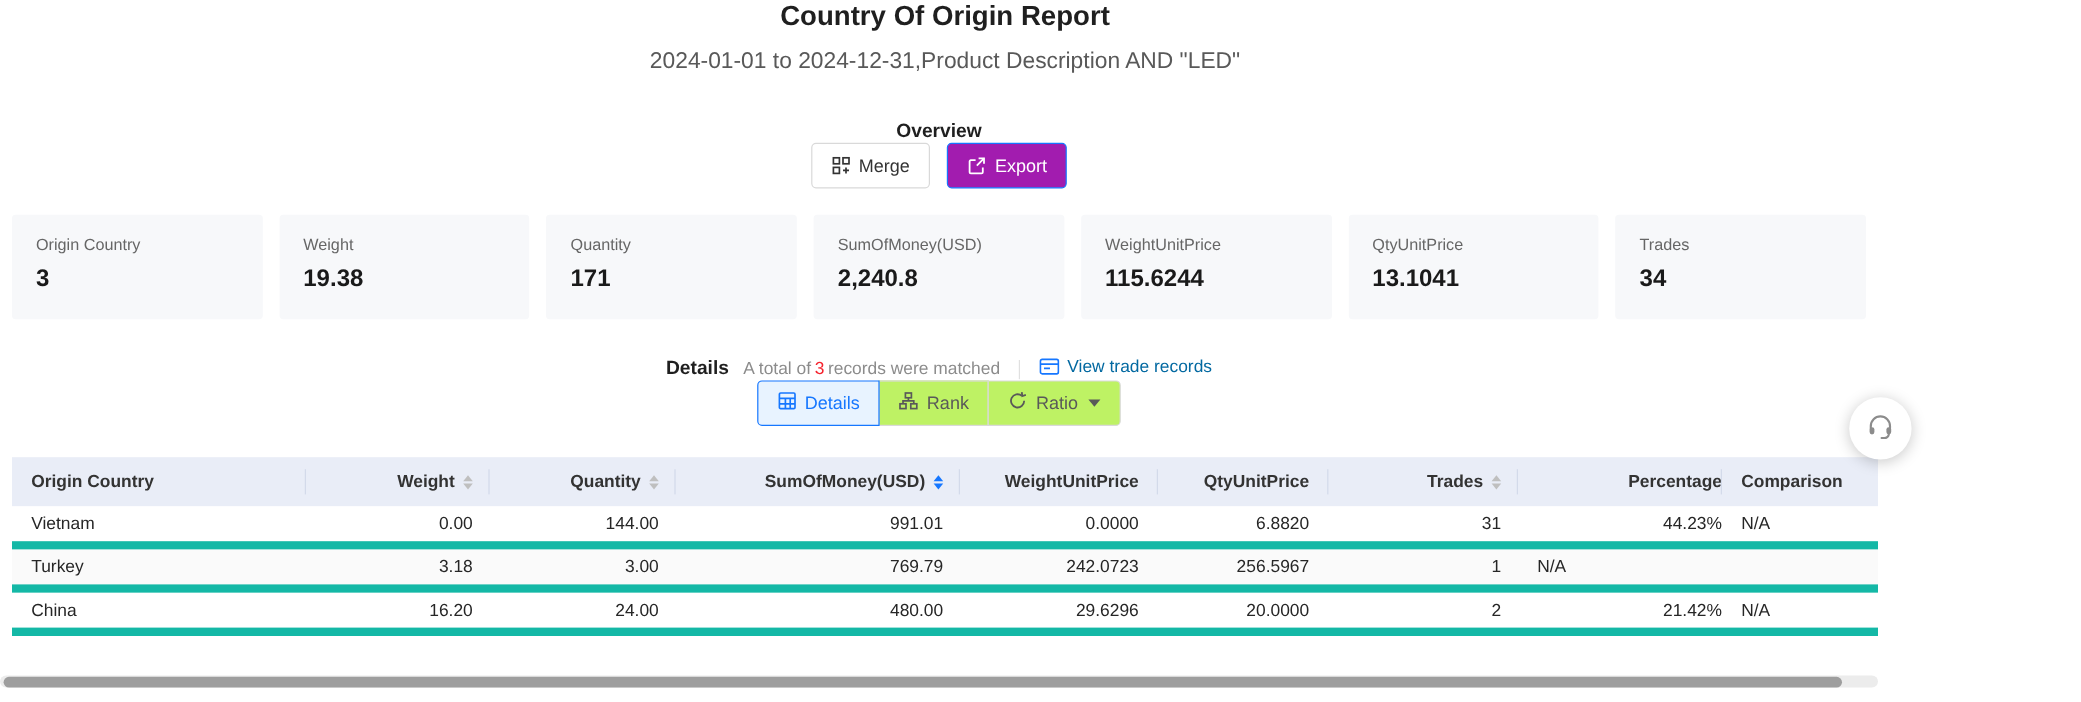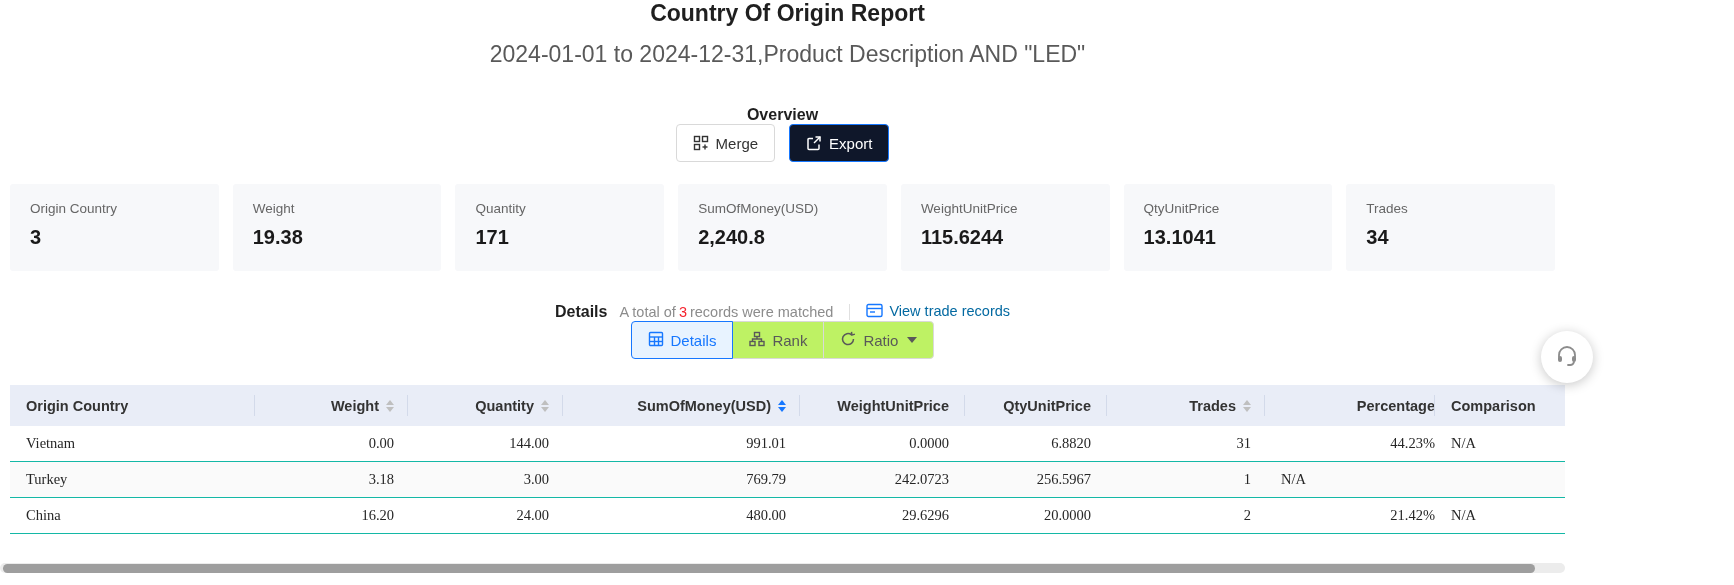--- a/index.html
+++ b/index.html
@@ -2,28 +2,28 @@
 <html><head>
 <meta charset="utf-8">
 <style>
   * { margin:0; padding:0; box-sizing:border-box; }
   html,body { background:#fff; font-family:"Liberation Sans","DejaVu Sans",sans-serif; color:#262626; }
   .page { position:relative; width:1734px; height:585px; overflow:hidden; background:#fff; }
   .content { position:relative; width:1565px; padding:0 0 0 10px; }
 
   
   .report-title { text-align:center; font-size:23px; font-weight:600; color:#1f1f1f; }
-  .report-subtitle { text-align:center; font-size:23px; color:#595959; margin-top:14px; }
+  .report-subtitle { text-align:center; font-size:19px; color:#595959; margin-top:14px; }
 
   
   .overview-bar { display:flex; align-items:center; justify-content:space-between; margin-top:38px; padding-right:10px;flex-direction:column; }
   .section-title { font-size:16px; font-weight:700; color:#1f1f1f; }
   .actions { display:flex; gap:14px; }
   .btn { display:inline-flex; align-items:center; gap:7px; height:38px; padding:0 16px; border-radius:4px; font-size:15px; cursor:pointer; border:1px solid #d9d9d9; background:#fff; color:#333; }
-  .btn.primary { background:#0f172a; border-color:#1677ff; color:#fff; }
+  .btn.primary { background:#a21caf; border-color:#1677ff; color:#fff; }
   .btn svg { display:block; }
 
   
   .cards { display:flex; gap:14px; margin-top:22px; padding-right:10px; }
   .card { flex:1; background:#f7f8fa; border-radius:3px; padding:17px 20px; height:87px; }
   .card-label { font-size:13.5px; color:#666; }
   .card-value { font-size:20px; font-weight:700; color:#1a1a1a; margin-top:10px; }
 
   
   .details-bar { display:flex; align-items:center; justify-content:space-between; margin-top:32px; padding-right:10px;flex-direction:column; }
@@ -41,21 +41,21 @@
   .seg-btn:last-child { border-radius:0 4px 4px 0; }
   .seg-btn.active { background:#e8f3ff; border-color:#1677ff; color:#1677ff; z-index:2; }
   .dd-caret { width:0; height:0; border-left:5px solid transparent; border-right:5px solid transparent; border-top:6px solid #595959; margin-left:2px; }
 
   
   .table { margin-top:26px; width:1555px; }
   .thead { display:flex; background:#e9edf7; height:41px; }
   .th { display:flex; align-items:center; font-size:14.5px; font-weight:700; color:#333; position:relative; }
   .th:not(:last-child)::after { content:""; position:absolute; right:0; top:10px; bottom:10px; width:1px; background:#d3daea; }
   .th-label { white-space:nowrap; }
-  .tr { display:flex; height:36px; border-bottom:1px solid #14b8a6; background:#fff;font-family:Liberation Serif, serif; }
+  .tr { display:flex; height:36px; border-bottom:7px solid #14b8a6; background:#fff; }
   .tr.alt { background:#fafafa; }
   .td { display:flex; align-items:center; font-size:14.5px; color:#262626; white-space:nowrap; }
 
   .col-0 { width:245px; padding-left:16px; justify-content:flex-start; }
   .col-1 { width:153px; padding-right:14px; justify-content:flex-end; }
   .col-2 { width:155px; padding-right:14px; justify-content:flex-end; }
   .col-3 { width:237px; padding-right:14px; justify-content:flex-end; }
   .col-4 { width:165px; padding-right:16px; justify-content:flex-end; }
   .col-5 { width:142px; padding-right:16px; justify-content:flex-end; }
   .col-6 { width:158px; padding-right:14px; justify-content:flex-end; }

